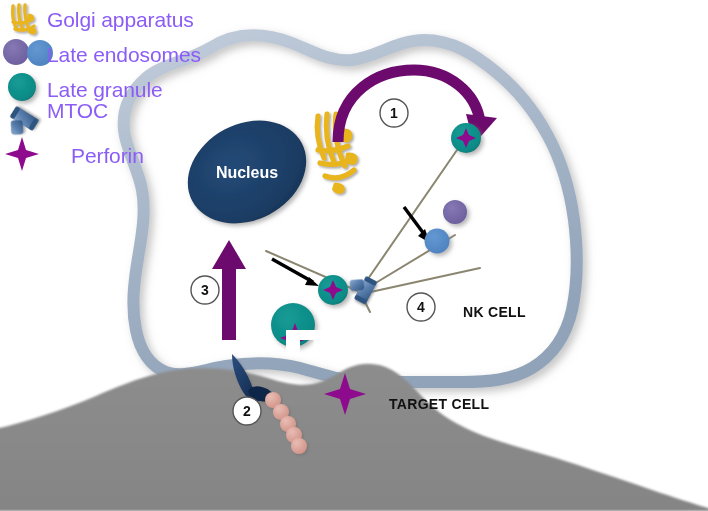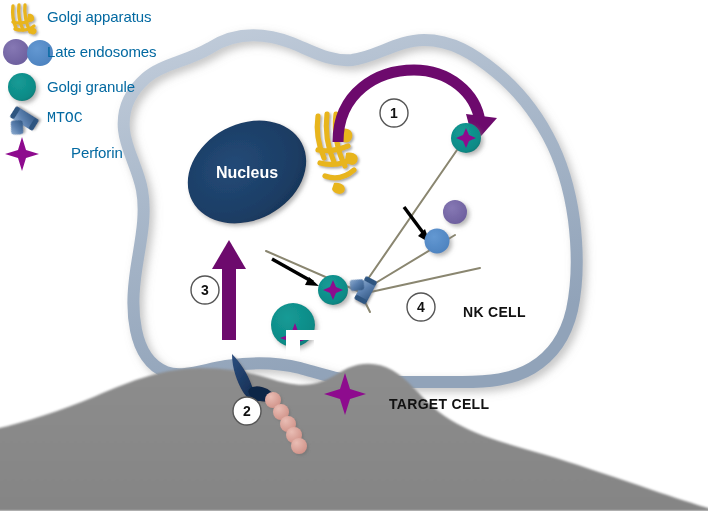--- a/index.html
+++ b/index.html
@@ -17,22 +17,22 @@
   }
   #diagram-svg {
     position: absolute;
     inset: 0;
     width: 708px;
     height: 511px;
   }
   .legend-label {
     position: absolute;
     font-family: "Liberation Sans", sans-serif;
-    font-size: 15px;
-    color: #0369a1;
+    font-size: 21px;
+    color: #8b5cf6;
     white-space: nowrap;
     letter-spacing: -0.1px;
   }
   .svg-text-nucleus {
     font-family: "Liberation Sans", sans-serif;
     font-size: 16px;
     font-weight: 700;
     fill: #ffffff;
   }
   .svg-text-cell {
@@ -317,19 +317,19 @@
       <g>
         <path d="M 22,137 L 26,150 L 39,154 L 26,158 L 22,171 L 18,158 L 5,154 L 18,150 Z" fill="#8e0b8e"></path>
       </g>
     </g>
   </svg>
 
   <div class="legend-label" style="left:47px; top:8px;">Golgi apparatus</div>
 
   <div class="legend-label" style="left:47px; top:43px;">Late endosomes</div>
 
-  <div class="legend-label" style="left:47px; top:78px;">Golgi granule</div>
-
-  <div class="legend-label" style="left:47px; top:110px;font-family:Liberation Mono, monospace;">MTOC</div>
+  <div class="legend-label" style="left:47px; top:78px;">Late granule</div>
+
+  <div class="legend-label" style="left:47px; top:99px;">MTOC</div>
 
   <div class="legend-label" style="left:47px; top:144px;margin-left:24px;">Perforin</div>
 
 </div>
 
 </body></html>

